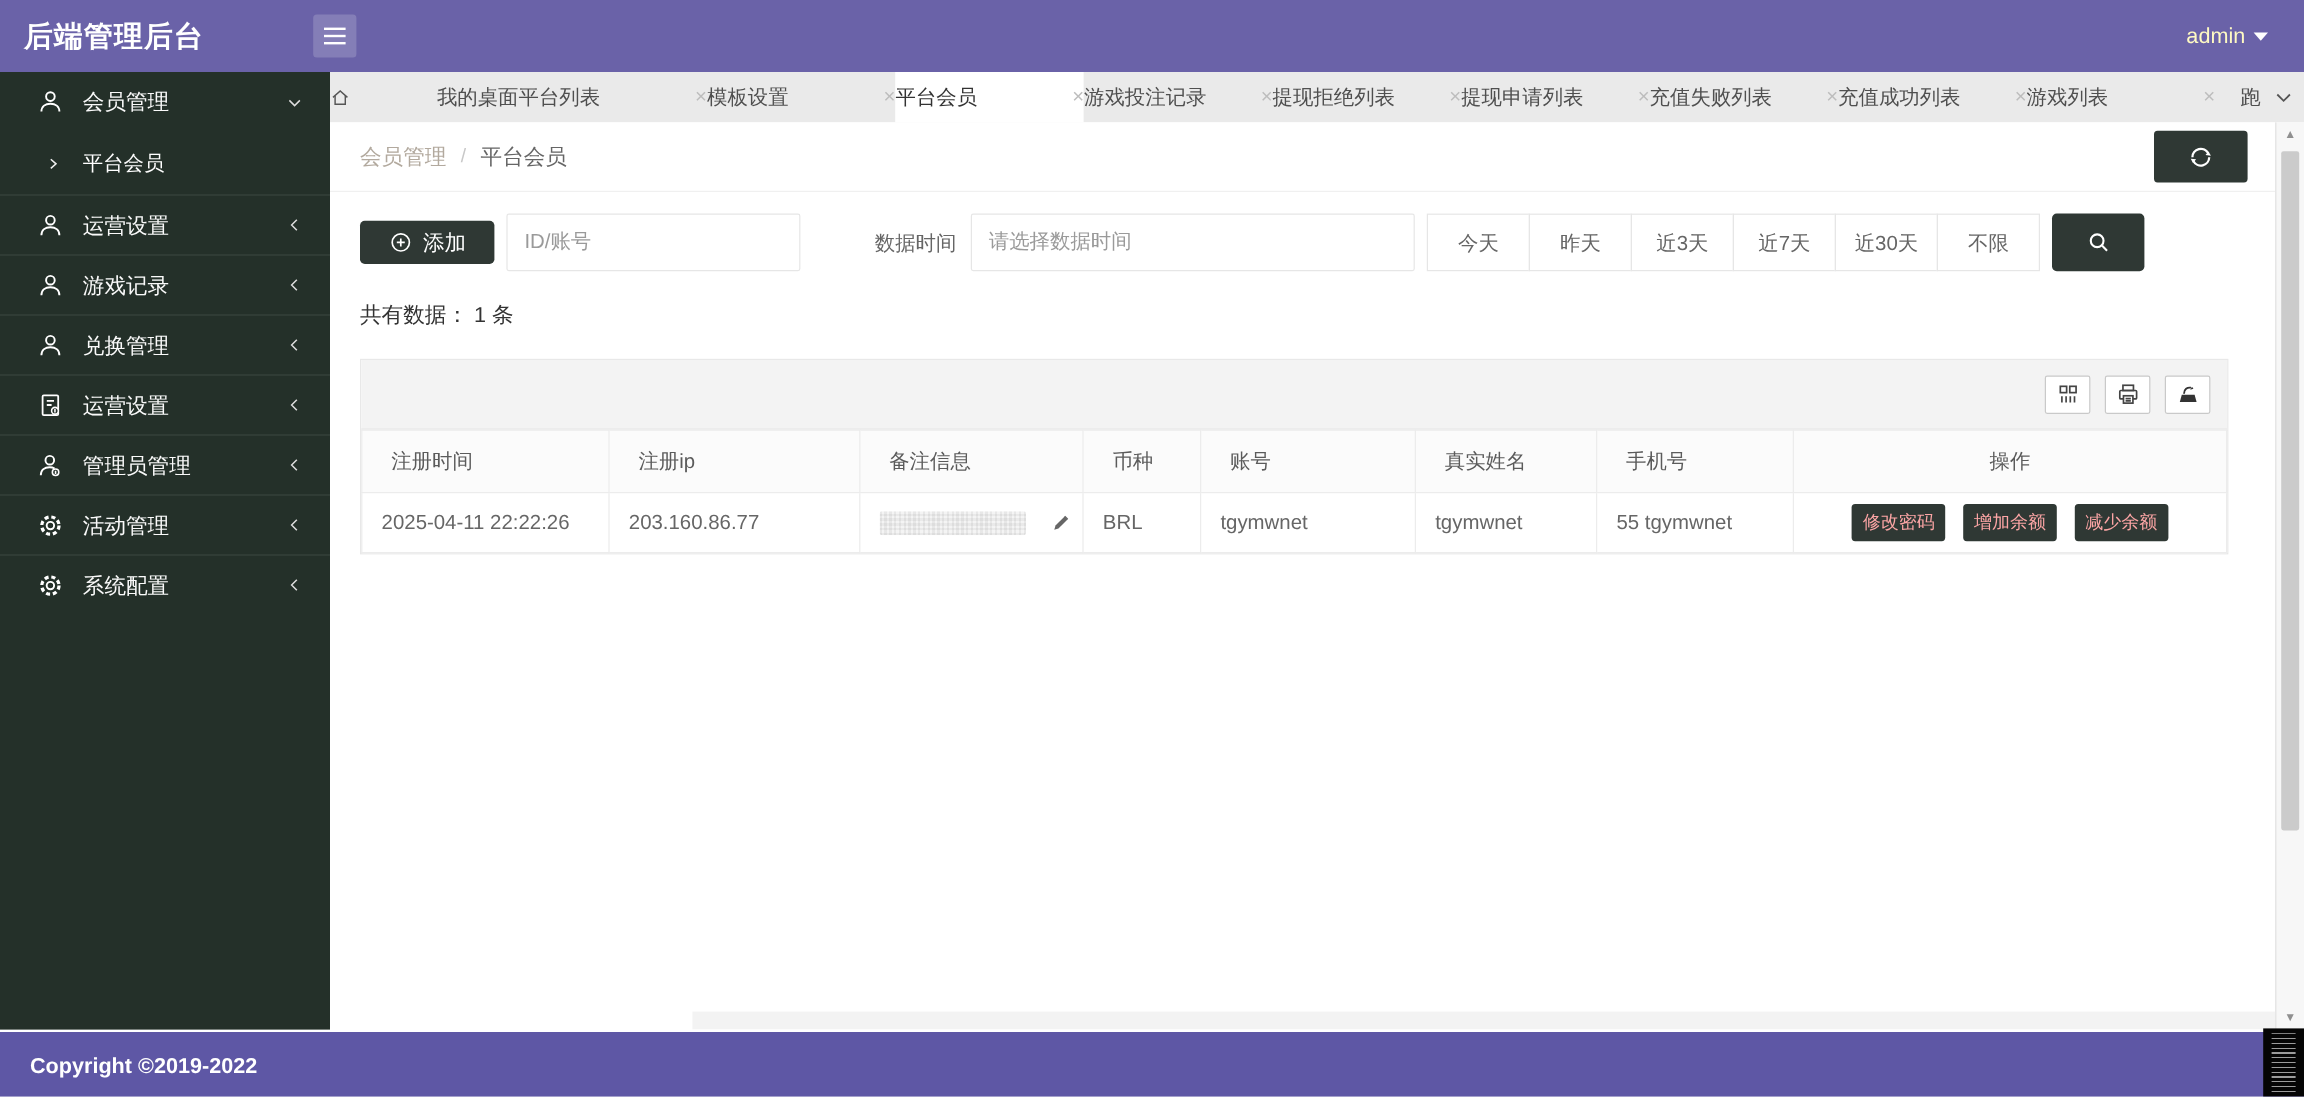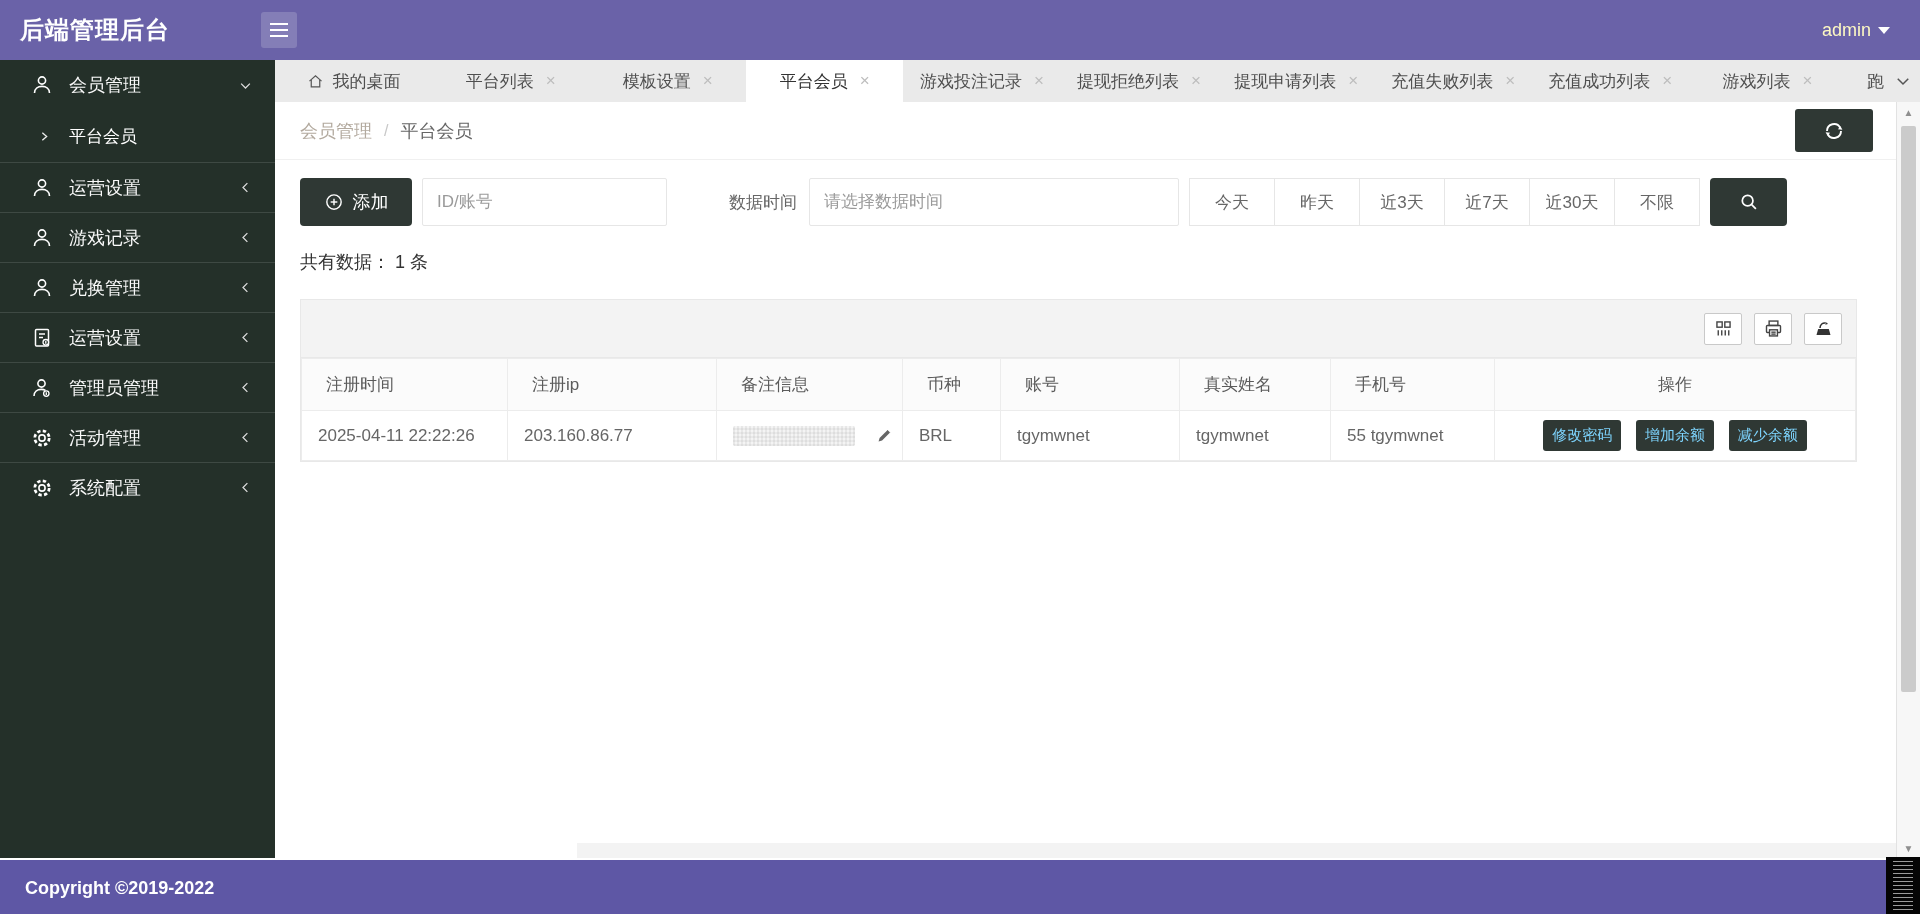--- a/index.html
+++ b/index.html
@@ -30,39 +30,39 @@
   .side-item .s-ico{width:24px;height:24px;margin-right:15px;color:#fff;flex:0 0 auto;}
   .side-item .s-label{font-size:18px;flex:1;color:#fafafa;}
   .side-item .s-chev{width:15px;height:15px;color:#ddd;}
   .side-sub{height:52px;display:flex;align-items:center;padding-left:38px;cursor:pointer;}
   .side-sub .sub-arrow{width:13px;height:13px;color:#eee;margin-right:18px;}
   .side-sub .s-label{font-size:17px;color:#fff;}
   svg{display:block;}
 
   
   .tabbar{position:absolute;left:275px;top:60px;width:1645px;height:42px;background:var(--tabbar-gray);display:flex;align-items:stretch;}
-  .tab{flex:1 1 0;display:flex;align-items:center;justify-content:center;gap:9px;font-size:17px;color:#4f4f4f;cursor:pointer;white-space:nowrap;overflow:hidden;}
+  .tab{flex:1 1 0;display:flex;align-items:center;justify-content:space-between;gap:9px;font-size:17px;color:#4f4f4f;cursor:pointer;white-space:nowrap;overflow:hidden;}
   .tab.active{background:#fff;color:#333;}
   .tab .home-ico{width:17px;height:17px;color:#555;}
   .tab .close-x{font-size:17px;color:#bdbdbd;margin-left:3px;}
   .tab.tab-cut{flex:0 0 40px;justify-content:flex-end;padding-right:2px;overflow:hidden;}
   .tab-more{flex:0 0 34px;display:flex;align-items:center;justify-content:center;color:#555;cursor:pointer;}
   .tab-more svg{width:18px;height:18px;}
 
   
   .content{position:absolute;left:275px;top:102px;width:1621px;height:756px;background:#fff;overflow:hidden;}
   .crumb-row{height:58px;display:flex;align-items:center;padding-left:25px;border-bottom:1px solid #f0f0f0;position:relative;}
   .crumb-row .crumb1{font-size:18px;color:#b2a99e;cursor:pointer;}
   .crumb-row .crumb-sep{font-size:16px;color:#c8c8c8;margin:0 12px;}
   .crumb-row .crumb2{font-size:18px;color:#666;}
   .refresh-btn{position:absolute;right:23px;top:7px;width:78px;height:43px;background:var(--dark-button);border-radius:3px;display:flex;align-items:center;justify-content:center;cursor:pointer;}
   .refresh-btn svg{width:24px;height:24px;color:#fff;}
 
   .toolbar{display:flex;align-items:center;margin:18px 0 0 25px;height:48px;}
-  .add-btn{width:112px;height:48px;background:var(--dark-button);color:#fff;border:none;border-radius:4px;font-size:18px;display:flex;align-items:center;justify-content:center;gap:9px;cursor:pointer;}
+  .add-btn{width:112px;height:36px;background:var(--dark-button);color:#fff;border:none;border-radius:4px;font-size:18px;display:flex;align-items:center;justify-content:center;gap:9px;cursor:pointer;}
   .add-btn svg{width:20px;height:20px;}
   .txt-input{height:48px;border:1px solid var(--border-gray);border-radius:2px;padding:0 14px;font-size:17px;color:#a16207;outline:none;}
   .txt-input::placeholder{color:#9a9a9a;}
   .id-input{width:245px;margin-left:10px;}
   .date-label{margin-left:62px;font-size:17px;color:#666;}
   .date-input{width:370px;margin-left:12px;}
   .range-group{display:flex;margin-left:10px;}
   .range-btn{width:86px;height:48px;background:#fff;border:1px solid var(--border-gray);margin-left:-1px;font-size:17px;color:#666;display:flex;align-items:center;justify-content:center;cursor:pointer;}
   .range-btn:first-child{margin-left:0;}
   .search-btn{width:77px;height:48px;margin-left:10px;background:var(--dark-button);border:none;border-radius:4px;display:flex;align-items:center;justify-content:center;cursor:pointer;}
@@ -79,21 +79,21 @@
   table.grid th{height:52px;background:#fbfbfb;border:1px solid #ececec;font-weight:normal;font-size:17px;color:#5b5b5b;text-align:left;padding-left:24px;}
   table.grid td{height:50px;border:1px solid #ececec;font-size:17px;color:#666;padding-left:16px;background:#fff;}
   table.grid th.c-op, table.grid td.c-op{text-align:center;padding-left:0;}
   col.w1{width:206px}col.w2{width:209px}col.w3{width:186px}col.w4{width:98px}
   col.w5{width:179px}col.w6{width:151px}col.w7{width:164px}
   .remark-cell{display:flex;align-items:center;gap:20px;}
   .blur-box{width:122px;height:20px;border-radius:2px;
     background:repeating-linear-gradient(90deg,#ececec 0 2px,#f9f9f9 2px 4px),repeating-linear-gradient(0deg,#efefef 0 2px,#fafafa 2px 4px);
     background-blend-mode:multiply;}
   .pencil{width:19px;height:19px;color:#555;cursor:pointer;}
-  .op-btn{display:inline-block;background:var(--dark-button);color:#7dd3fc;font-size:15px;padding:6px 9px;border-radius:3px;margin:0 5px;cursor:pointer;white-space:nowrap;}
+  .op-btn{display:inline-block;background:var(--dark-button);color:#fca5a5;font-size:15px;padding:6px 9px;border-radius:3px;margin:0 5px;cursor:pointer;white-space:nowrap;}
 
   .hscroll{position:absolute;left:302px;right:0;bottom:0;height:15px;background:#f3f3f3;}
 
   
   .footer{position:absolute;left:0;top:860px;width:1920px;height:56px;background:var(--footer-purple);display:flex;align-items:center;font-weight:bold;}
   .footer .copy{color:#fff;font-size:18px;padding-left:25px;}
 
   
   .vscroll{position:absolute;left:1896px;top:102px;width:24px;height:756px;background:#f7f7f7;border-left:1px solid #e2e2e2;}
   .vscroll .arr{position:absolute;left:0;width:100%;text-align:center;font-size:10px;color:#8f8f8f;}

